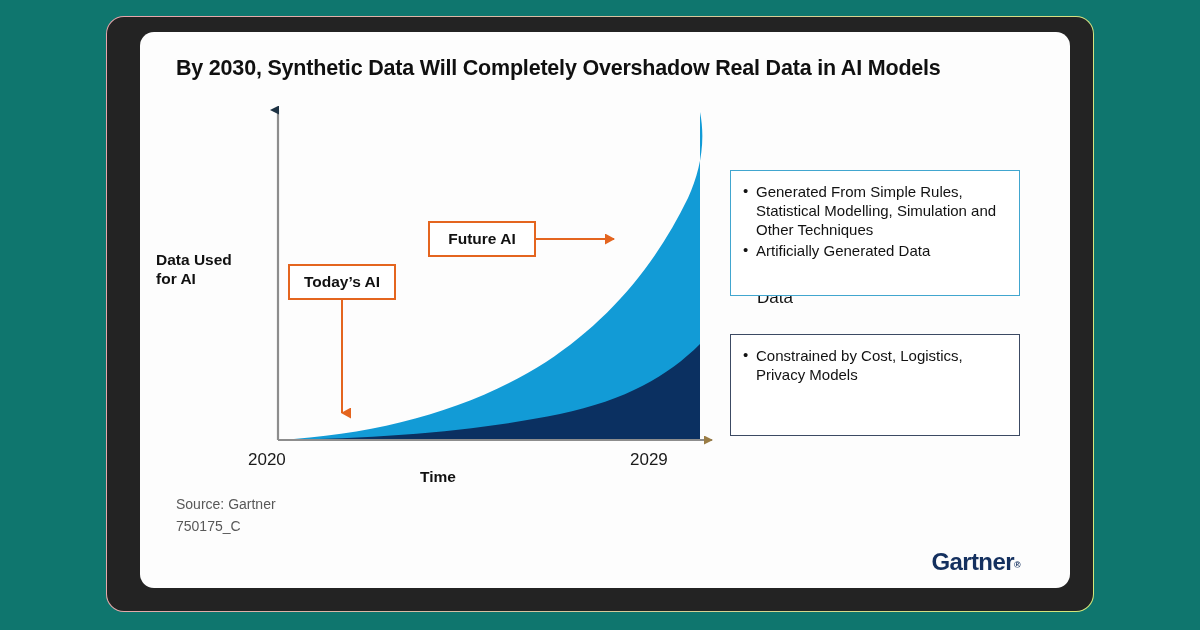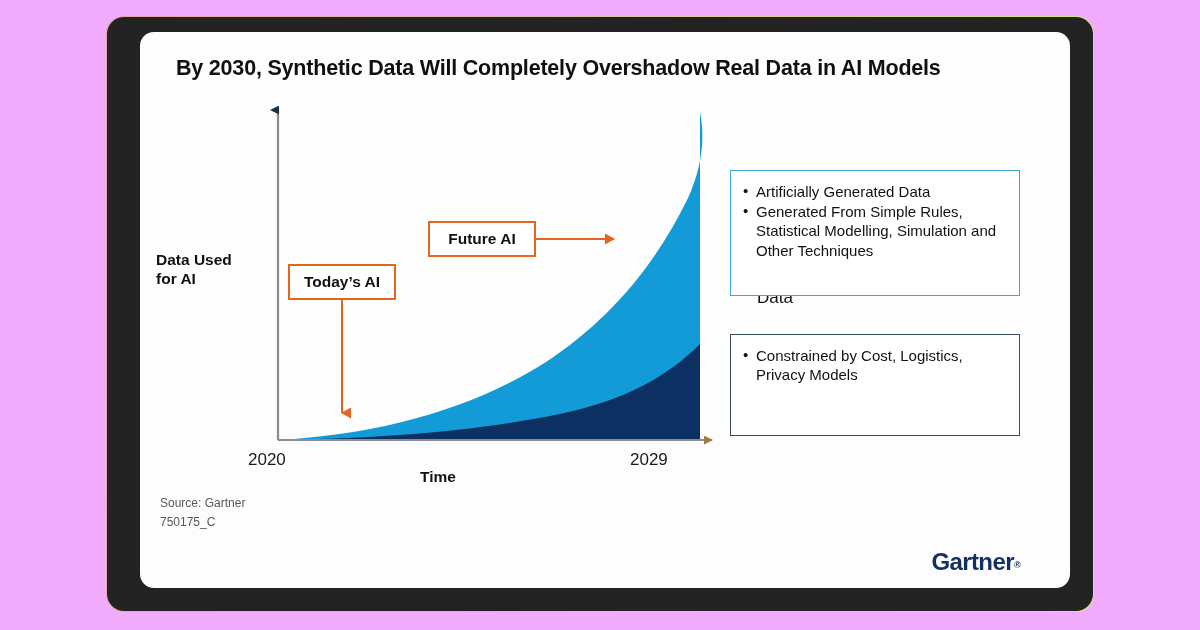--- a/index.html
+++ b/index.html
@@ -12,21 +12,21 @@
     height: 630px;
     overflow: hidden;
     font-family: "Liberation Sans", sans-serif;
   }
 
   
   #canvas {
     position: relative;
     width: 1200px;
     height: 630px;
-    background: #f0abfc;
+    background: #0f766e;
   }
 
   
   #frame {
     position: absolute;
     left: 106px;
     top: 16px;
     width: 988px;
     height: 596px;
     border-radius: 18px;
@@ -198,23 +198,23 @@
     position: absolute;
     left: 0;
     top: -1px;
     font-size: 15px;
     color: #121212;
   }
 
   
   #source-block {
     position: absolute;
-    left: 20px;
+    left: 36px;
     top: 462px;
-    font-size: 12px;
+    font-size: 14px;
     color: #585858;
     line-height: 1.55;
   }
 
   
   #gartner-logo {
     position: absolute;
     left: 774px;
     top: 516px;
     width: 124px;
@@ -289,22 +289,22 @@
 for AI</div>
     <div id="x-axis-label">Time</div>
     <div class="tick-label" id="tick-2020">2020</div>
     <div class="tick-label" id="tick-2030">2029</div>
 
     <div class="callout" id="callout-today">Today’s AI</div>
     <div class="callout" id="callout-future">Future AI</div>
 
     <div class="desc-box" id="desc-synthetic">
       <ul class="desc-list">
+        <li>Generated From Simple Rules, Statistical Modelling, Simulation and Other Techniques</li>
         <li>Artificially Generated Data</li>
-        <li>Generated From Simple Rules, Statistical Modelling, Simulation and Other Techniques</li>
       </ul>
     </div>
 
     <div class="desc-box" id="desc-real">
       <ul class="desc-list">
         <li>Constrained by Cost, Logistics, Privacy Models</li>
       </ul>
     </div>
 
     <div id="source-block">

